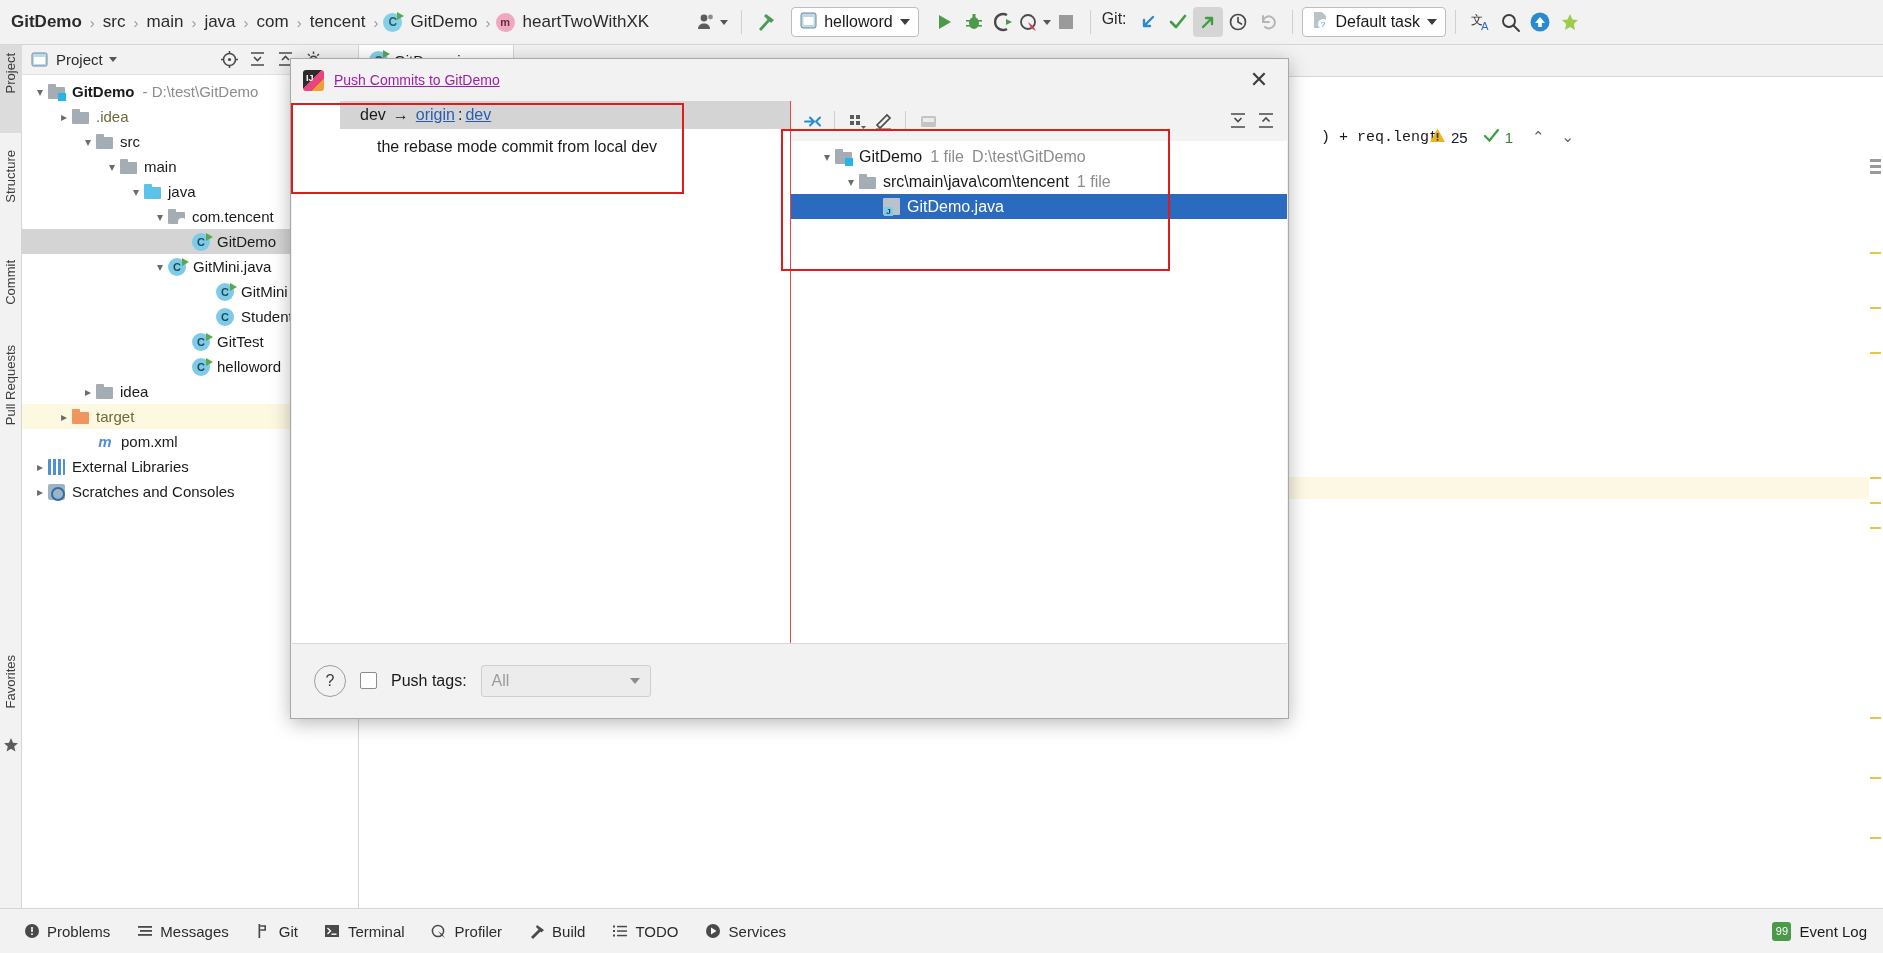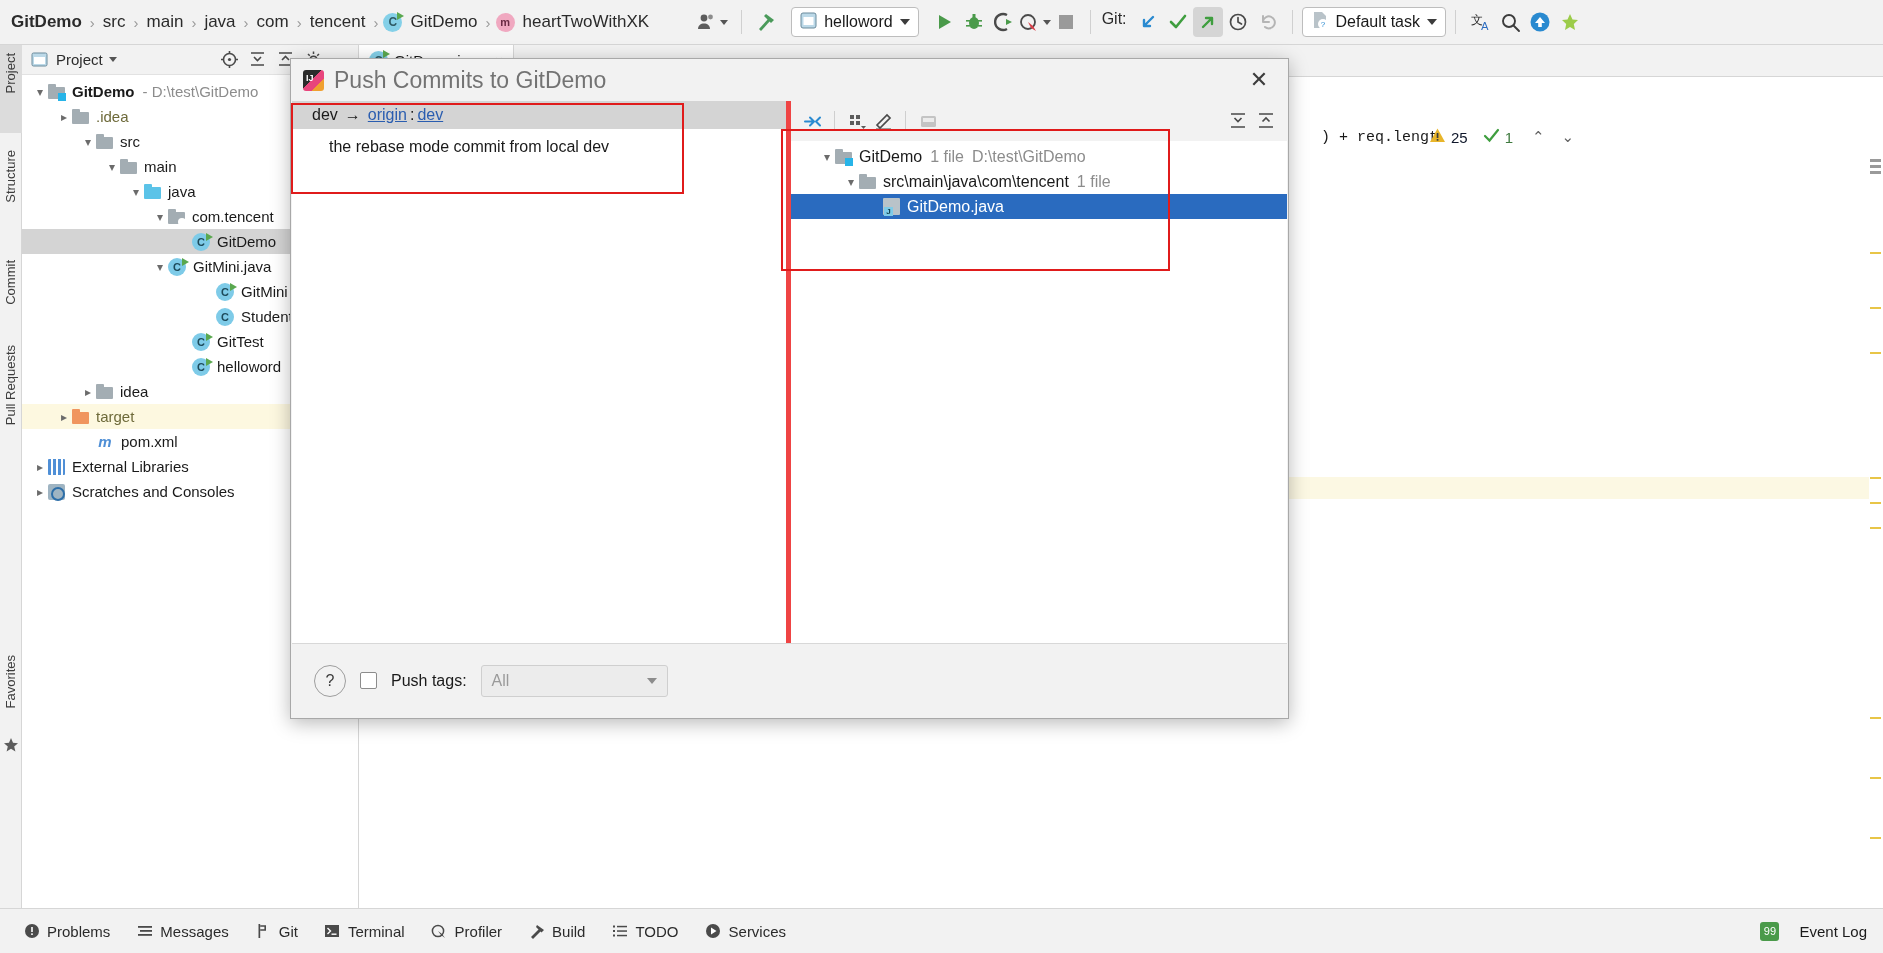--- a/index.html
+++ b/index.html
@@ -122,40 +122,40 @@
 
   .hband{ position:absolute; left:0; right:14px; height:22px; background:#fcf8e3; }
 
   
   .status {
     position:absolute; left:0; bottom:0; width:1883px; height:45px;
     background:#f2f2f2; border-top:1px solid #d6d6d6; display:flex; align-items:center; padding:0 10px;
   }
   .sitem{ display:flex; align-items:center; gap:7px; padding:0 13px; font-size:15px; color:#2b2b2b;}
   .sico{width:17px;height:17px;display:inline-flex;align-items:center;justify-content:center;color:#4a4a4a;}
-  .status .right{ margin-left:auto; display:flex; align-items:center; gap:20px; padding-right:6px;}
+  .status .right{ margin-left:auto; display:flex; align-items:center; gap:8px; padding-right:6px;}
   .evt-badge{width:19px;height:19px;border-radius:3px;background:#4a9a4a;color:#fff;font-size:11px;
      display:inline-flex;align-items:center;justify-content:center;}
 
   
   .dlg {
     position:absolute; left:290px; top:58px; width:999px; height:661px;
     background:#f2f2f2; border:1px solid #a8a8a8; box-shadow:0 4px 18px rgba(0,0,0,.28);
   }
   .dlg-title { height:42px; display:flex; align-items:center; padding:0 12px; }
   .dlg-ico { width:21px;height:21px;margin-right:10px;border-radius:3px;
      background:linear-gradient(135deg,#2b2b2b 45%,#e8457c 45%,#e8457c 70%,#f0a030 70%);position:relative;}
   .dlg-ico:after{content:"IJ";position:absolute;left:3px;top:3px;color:#fff;font-size:9px;font-weight:bold;}
-  .dlg-name { font-size:23px; color:#737373; }
+  .dlg-name { font-size:14px; color:#a21caf;text-decoration:underline; }
   .dlg-close { margin-left:auto; width:34px; height:34px; display:flex; align-items:center;
      justify-content:center; font-size:22px; color:#3c3c3c; }
 
   .dlg-body { position:absolute; left:1px; top:42px; right:1px; bottom:74px; display:flex; }
 
-  .commitpane { width:499px; background:#fff; border-right:5px solid #ef4444; position:relative; }
+  .commitpane { width:499px; background:#fff; border-right:1px solid #ef4444; position:relative;padding-left:48px; }
   .branch-row { height:28px; background:#d4d4d4; display:flex; align-items:center; padding-left:20px;
      font-size:16px; gap:3px; }
   .lnk { color:#2a5db0; text-decoration:underline; }
   .commit-msg { padding:9px 0 0 37px; font-size:16px; }
 
   .filepane { flex:1; background:#fff; position:relative; }
   .fp-toolbar{ height:40px; display:flex; align-items:center; padding-left:10px; gap:4px;
      background:#f2f2f2; }
   .fp-toolbar .gap{ width:1px;height:20px;background:#cfcfcf;margin:0 7px;}
   .fp-toolbar .rt{ margin-left:auto; display:flex; align-items:center; gap:6px; padding-right:10px;}
@@ -165,21 +165,21 @@
   .javaico{width:17px;height:17px;margin-right:7px;flex:none;background:#b9c3c9;border-radius:1px;position:relative;}
   .javaico:after{content:"J";position:absolute;left:1px;bottom:-1px;width:9px;height:9px;background:#7ecbe8;
      color:#13414f;font-size:8px;font-weight:bold;line-height:9px;text-align:center;}
 
   .dlg-foot { position:absolute; left:1px; right:1px; bottom:1px; height:74px; background:#f2f2f2;
      border-top:1px solid #d8d8d8; display:flex; align-items:center; padding:0 22px; gap:14px;}
   .helpbtn{ width:32px;height:32px;border-radius:50%;border:1px solid #9e9e9e; background:#f2f2f2;
      display:flex;align-items:center;justify-content:center;font-size:16px;color:#3c3c3c;}
   .chk{ width:17px;height:17px;border:1px solid #8c8c8c;background:#fff;border-radius:2px;}
   .foot-lbl{ font-size:16px;}
-  .selbox{ width:187px;height:32px;border:1px solid #cfcfcf;border-radius:3px;background:#ececec;
+  .selbox{ width:170px;height:32px;border:1px solid #cfcfcf;border-radius:3px;background:#ececec;
      display:flex;align-items:center;padding:0 10px;font-size:16px;color:#9a9a9a;text-align:center;}
   .selbox .caret{ margin-left:auto; border-top-color:#8c8c8c;}
   .foot-right{ margin-left:auto; display:flex; align-items:center; gap:13px;}
   .pushbtn{ height:34px; background:#3a7cc4; color:#fff; border:1px solid #2f69ab; border-radius:3px;
      display:flex; align-items:center; padding:0 24px; font-size:16px; }
   .pushbtn .u{ text-decoration:underline;}
   .pushsplit{ height:34px; width:30px; background:#3a7cc4; border:1px solid #2f69ab; border-left:1px solid #2a5e9b;
      border-radius:3px; display:flex; align-items:center; justify-content:center; margin-left:-1px;}
   .pushsplit .caret{ border-top-color:#fff;}
   .cancelbtn{ height:34px; min-width:96px; background:#fbfbfb; border:1px solid #b5b5b5; border-radius:3px;

